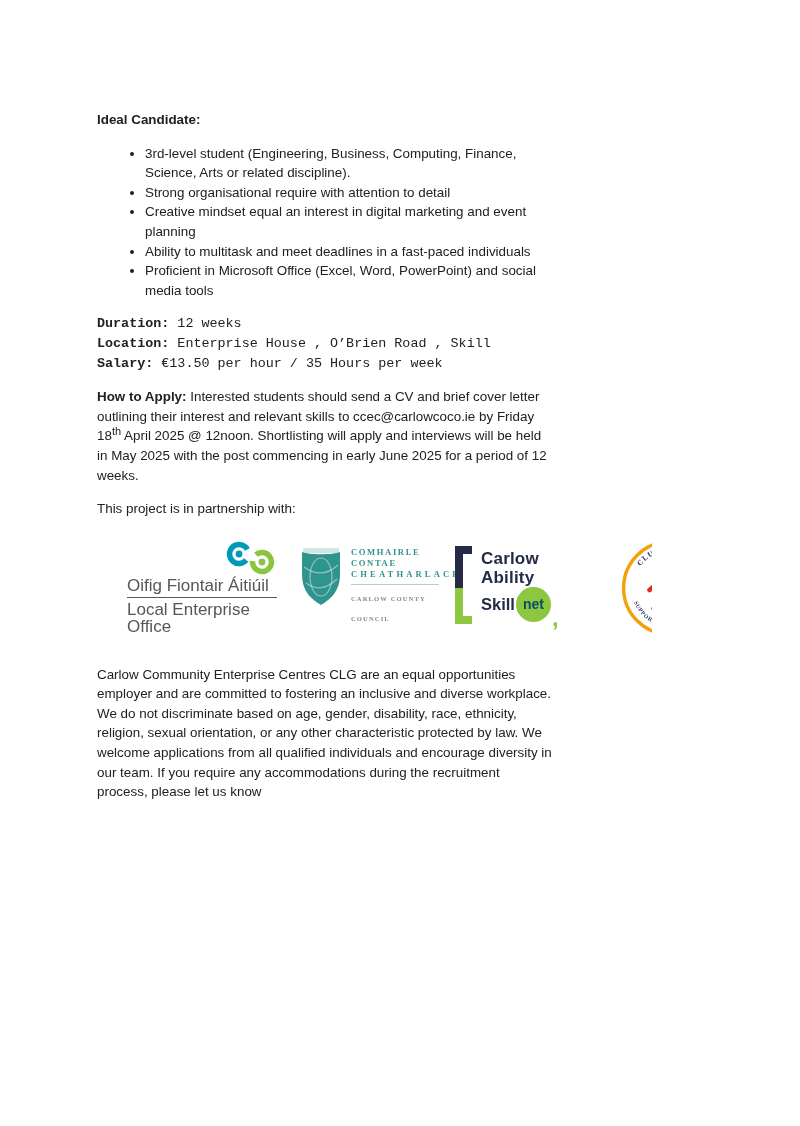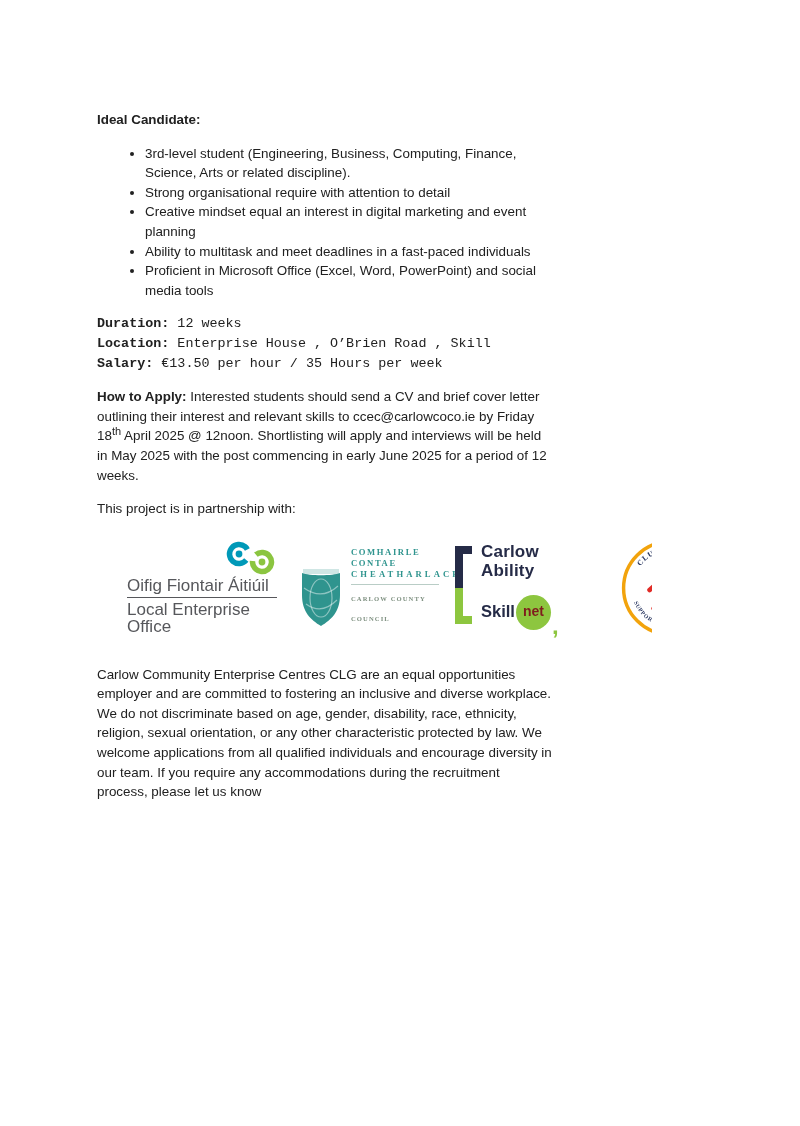--- a/index.html
+++ b/index.html
@@ -30,40 +30,40 @@
   }
   .logo{flex:0 0 auto;}
 
   
   .leo{position:relative;width:152px;padding-top:36px;margin-right:20px;}
   .leo-icon{position:absolute;top:0;right:2px;}
   .leo-text{color:var(--leo-gray);font-size:17px;line-height:17px;}
   .leo-divider{border-top:1.6px solid var(--leo-gray);margin:3px 0 3px 0;width:150px;}
 
   
-  .council{display:flex;align-items:flex-end;margin-right:18px;width:138px;}
+  .council{display:flex;align-items:flex-start;margin-right:18px;width:138px;}
   .council-shield{flex:0 0 auto;margin-right:8px;}
   .council-text{font-family:"Liberation Serif","DejaVu Serif",serif;color:var(--cc-teal);}
   .council-text .c1{font-size:8.6px;letter-spacing:1.6px;line-height:11px;font-weight:bold;}
   .council-text .c2{font-size:8.6px;letter-spacing:3.1px;line-height:11px;font-weight:bold;}
   .council-divider{border-top:1px solid #b9cdc6;margin:4px 0 4px 0;width:88px;}
   .council-text .c3{font-size:6.6px;letter-spacing:1.1px;color:var(--cc-sub);font-weight:bold;}
 
   
   .skillnet{display:flex;margin-right:32px;width:132px;}
   .sn-bracket{position:relative;width:17px;height:78px;margin-right:9px;flex:0 0 auto;}
   .sn-bracket .t{position:absolute;top:0;left:0;width:17px;height:42px;
     border-top:8px solid var(--sn-navy);border-left:8px solid var(--sn-navy);}
   .sn-bracket .b{position:absolute;bottom:0;left:0;width:17px;height:36px;
     border-bottom:8px solid var(--sn-green);border-left:8px solid var(--sn-green);}
-  .sn-body{display:flex;flex-direction:column;justify-content:space-between;height:88px;margin-top:-4px;}
+  .sn-body{display:flex;flex-direction:column;justify-content:center;height:88px;margin-top:-4px;}
   .sn-names{color:var(--sn-navy);font-size:17px;line-height:19px;font-weight:bold;letter-spacing:.2px;}
   .sn-brand{display:flex;justify-content:flex-end;align-items:center;}
   .sn-brand .sk{font-size:16.5px;font-weight:bold;color:var(--sn-navy);margin-right:1px;}
-  .net-circle{width:35px;height:35px;border-radius:50%;background:var(--sn-green);color:#7f1d1d;
+  .net-circle{width:35px;height:35px;border-radius:50%;background:var(--sn-green);color:#0c4a6e;
     display:flex;align-items:center;justify-content:center;font-size:14px;font-weight:bold;}
   .sn-comma{color:var(--sn-green);font-size:24px;font-weight:bold;line-height:8px;align-self:flex-end;margin-left:1px;}
 
   
   .club{width:102px;height:102px;}
 </style>
 </head>
 <body>
 
 <div class="page">

